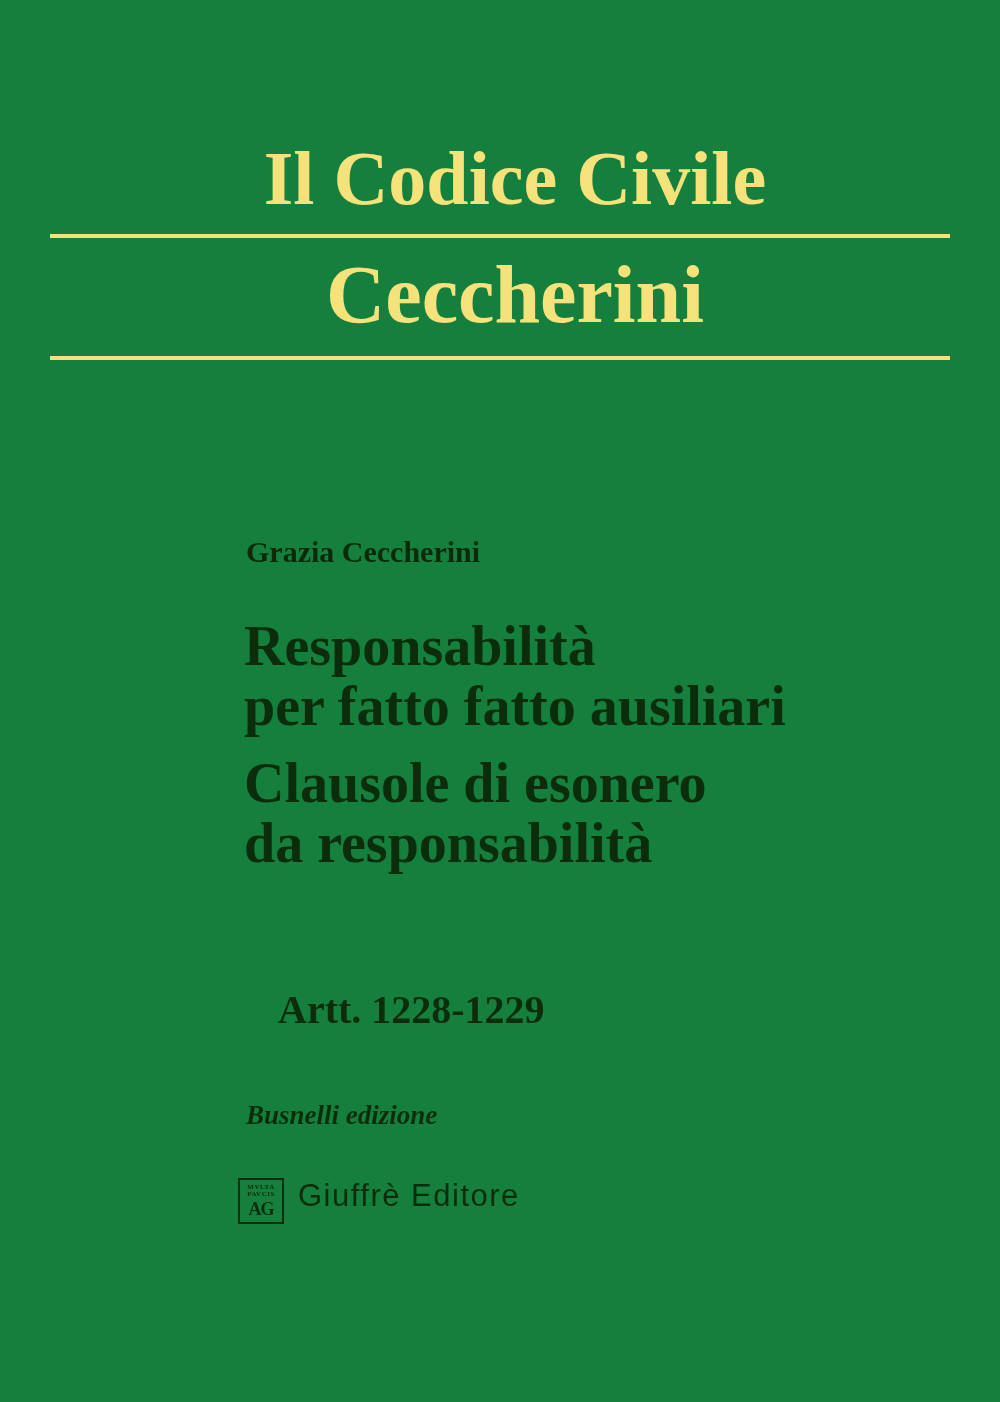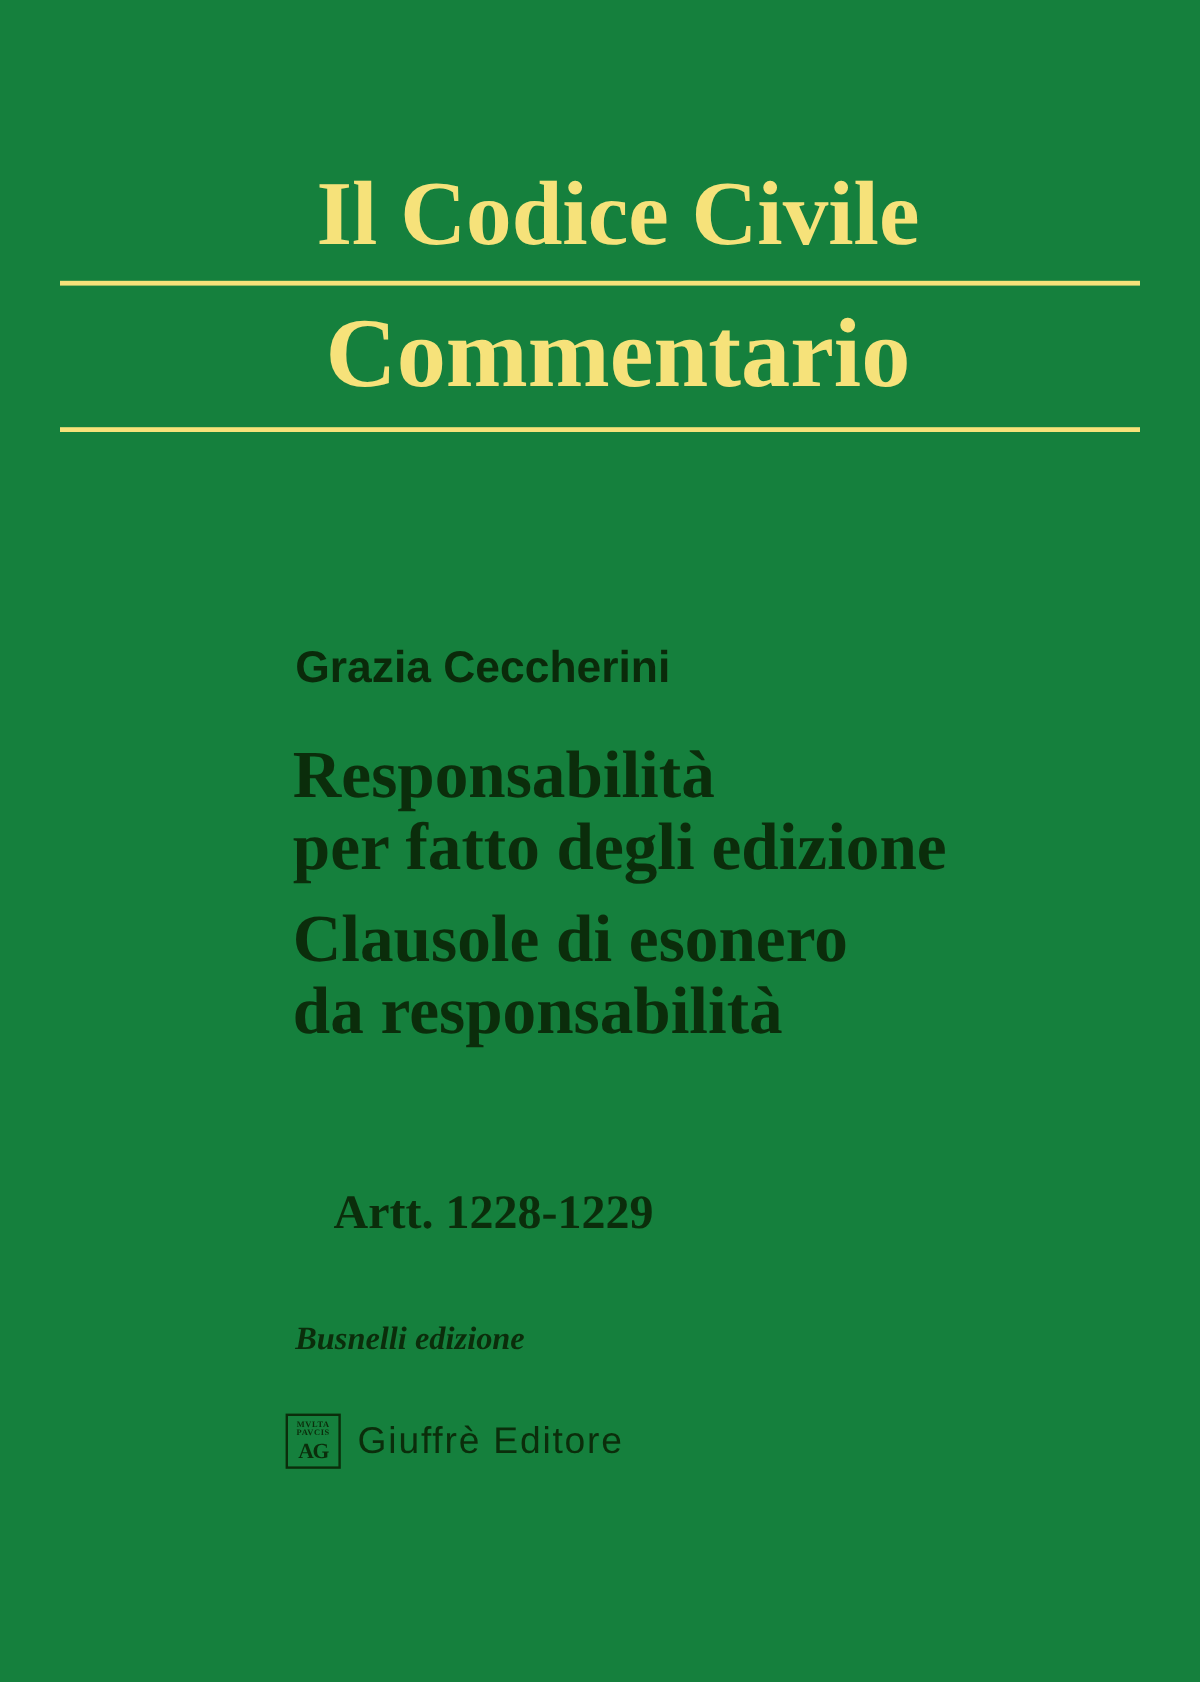--- a/index.html
+++ b/index.html
@@ -63,23 +63,23 @@
     font-weight: bold;
     font-size: 21px;
     line-height: 1.45;
   }
   .author {
     position: absolute;
     left: 246px;
     top: 534px;
     width: 700px;
     color: #0a2a0a;
-    font-family: Liberation Sans, sans-serif;
+    font-family: Liberation Serif, serif;
     font-weight: bold;
-    font-size: 37px;
+    font-size: 30px;
     line-height: 1.2;
   }
   .book-title {
     position: absolute;
     left: 244px;
     top: 616px;
     width: 720px;
     color: #0b2d0b;
     font-family: "Liberation Serif", serif;
     font-weight: bold;
@@ -113,21 +113,21 @@
     font-family: "Liberation Serif", serif;
     font-weight: bold;
     font-style: italic;
     font-size: 27px;
   }
   .publisher {
     position: absolute;
     left: 238px;
     top: 1178px;
     display: flex;
-    align-items: center;
+    align-items: flex-start;
     gap: 14px;
   }
   .logo-mark {
     width: 46px;
     height: 46px;
     border: 2px solid #0b2d0b;
     box-sizing: border-box;
     display: flex;
     flex-direction: column;
     align-items: center;
@@ -157,30 +157,30 @@
   }
 </style>
 </head>
 <body>
 
 <div class="cover">
 
   <div class="series-block">
     <div class="series-title">Il Codice Civile</div>
     <div class="rule"></div>
-    <div class="series-sub">Commentario</div>
+    <div class="series-sub">Ceccherini</div>
     <div class="rule"></div>
   </div>
 
 
   <div class="author">Grazia Ceccherini</div>
 
   <div class="book-title">
     <span class="line">Responsabilità</span>
-    <span class="line">per fatto degli edizione</span>
+    <span class="line">per fatto fatto ausiliari</span>
     <span class="title-gap"></span>
     <span class="line">Clausole di esonero</span>
     <span class="line">da responsabilità</span>
   </div>
 
   <div class="articles">Artt. 1228-1229</div>
 
   <div class="edition">Busnelli edizione</div>
 
   <div class="publisher">

